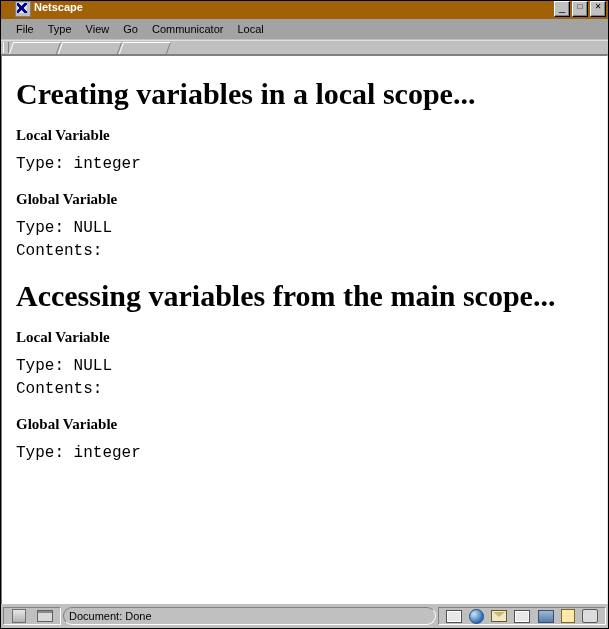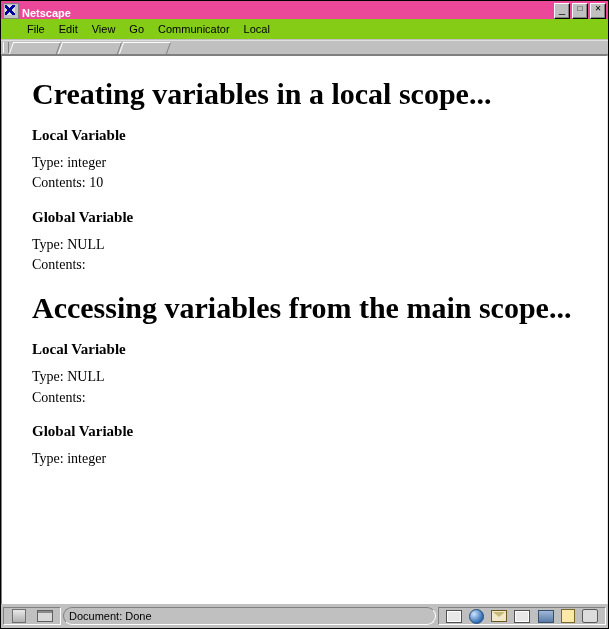--- a/index.html
+++ b/index.html
@@ -18,24 +18,24 @@
     box-sizing: border-box;
     background: #c0c0c0;
     border: 1px solid #000;
     display: flex;
     flex-direction: column;
     overflow: hidden;
   }
   
   .titlebar {
     height: 18px;
-    background: #ec4899;
-    display: flex;
-    align-items: flex-end;
-    padding: 0 2px 0 2px;
+    background: #a16207;
+    display: flex;
+    align-items: flex-start;
+    padding: 0 2px 0 14px;
     flex: 0 0 auto;
   }
   .title-icon {
     width: 14px;
     height: 14px;
     margin-right: 3px;
     background: #c0c0c0;
     border: 1px solid #808080;
     position: relative;
     flex: 0 0 auto;
@@ -81,22 +81,22 @@
     color: #000;
     font-family: "Liberation Sans", sans-serif;
   }
   .tbtn span { position: relative; top: -1px; }
   .tbtn.min span { position: relative; top: 1px; font-size: 11px; line-height: 8px; }
   
   .menubar {
     height: 20px;
     display: flex;
     align-items: center;
-    padding-left: 19px;
-    background: #84cc16;
+    padding-left: 8px;
+    background: #a3a3a3;
     border-bottom: 1px solid #c0c0c0;
     flex: 0 0 auto;
   }
   .menu-item {
     padding: 2px 7px;
     font-size: 11px;
     color: #000;
     white-space: nowrap;
   }
   
@@ -131,41 +131,41 @@
   .toolstrip-tab.wide { width: 58px; }
   
   .content {
     flex: 1 1 auto;
     background: #ffffff;
     border-top: 1px solid #808080;
     border-left: 1px solid #808080;
     border-right: 1px solid #dfdfdf;
     margin: 0;
     overflow: hidden;
-    padding: 12px 30px;
+    padding: 12px 14px;
     box-sizing: border-box;
     font-family: "Liberation Serif", serif;
     color: #000;
   }
   .h1 {
     font-family: "Liberation Serif", serif;
     font-size: 30px;
     font-weight: bold;
     margin: 8px 0 14px 0;
     line-height: 1.22;
   }
   .h2 {
     font-family: "Liberation Serif", serif;
     font-size: 15px;
     font-weight: bold;
     margin: 14px 0 10px 0;
   }
   .p {
-    font-family: Liberation Serif, serif;
-    font-size: 14px;
+    font-family: Liberation Mono, monospace;
+    font-size: 16px;
     margin: 0 0 2px 0;
     line-height: 1.32;
   }
   .block { margin-bottom: 16px; }
   
   .statusbar {
     height: 24px;
     background: #c0c0c0;
     display: flex;
     align-items: center;
@@ -271,42 +271,41 @@
     <div class="title-text">Netscape</div>
     <div class="title-buttons">
       <div class="tbtn min"><span>_</span></div>
       <div class="tbtn"><span>□</span></div>
       <div class="tbtn"><span>✕</span></div>
     </div>
   </div>
 
   <div class="menubar">
     <div class="menu-item">File</div>
-    <div class="menu-item">Edit</div>
+    <div class="menu-item">Type</div>
     <div class="menu-item">View</div>
     <div class="menu-item">Go</div>
     <div class="menu-item">Communicator</div>
     <div class="menu-item">Local</div>
   </div>
 
   <div class="toolstrip">
     <div class="grip"></div>
     <div class="toolstrip-tab"></div>
     <div class="toolstrip-tab wide"></div>
     <div class="toolstrip-tab"></div>
   </div>
 
   <div class="content">
 
     <div class="h1">Creating variables in a local scope...</div>
 
     <div class="block">
       <div class="h2">Local Variable</div>
       <div class="p">Type: integer</div>
-      <div class="p">Contents: 10</div>
     </div>
 
     <div class="block">
       <div class="h2">Global Variable</div>
       <div class="p">Type: NULL</div>
       <div class="p">Contents:</div>
     </div>
 
     <div class="h1">Accessing variables from the main scope...</div>
 

